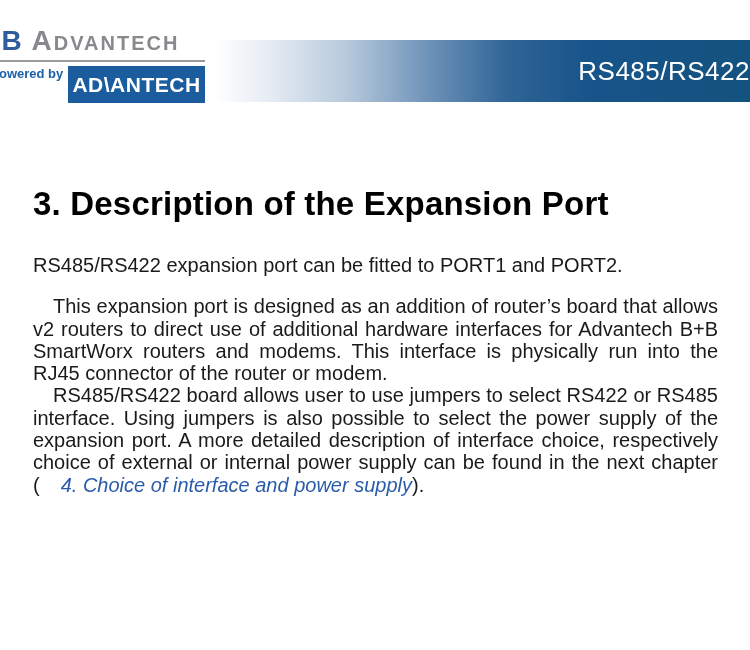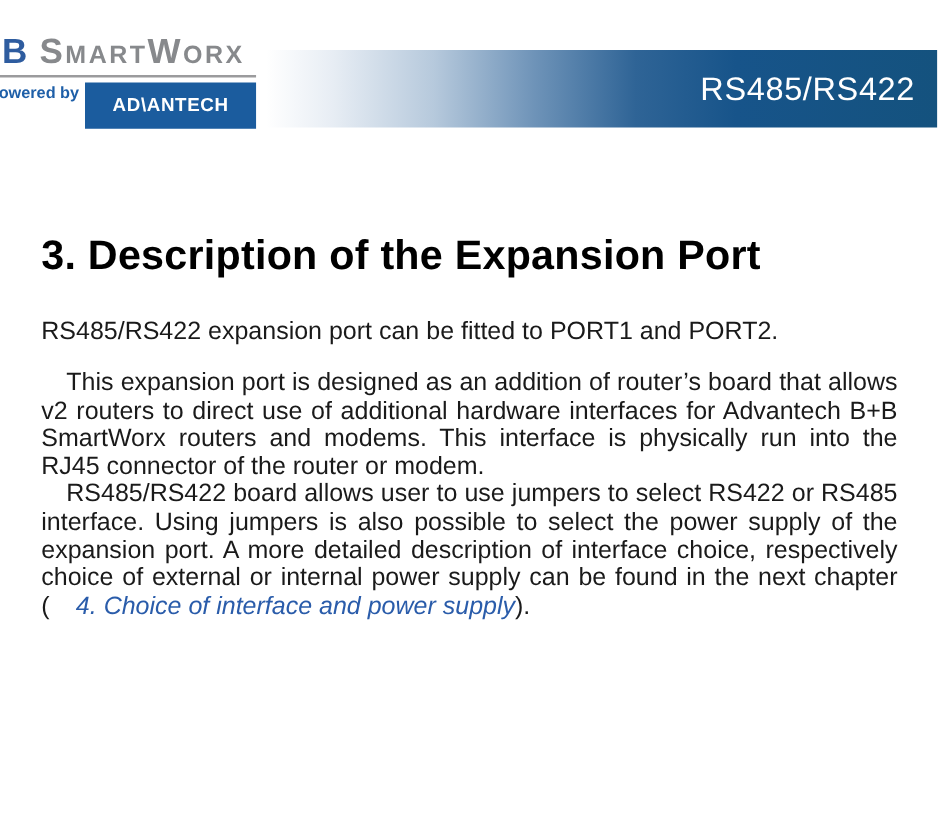--- a/index.html
+++ b/index.html
@@ -52,35 +52,34 @@
     white-space: nowrap;
   }
   .advantech-box {
     position: absolute; left: 68px; top: 40px;
     width: 137px; height: 37px;
     background: var(--advantech_blue);
     display: flex; align-items: center; justify-content: center;
   }
   .advantech-text {
     color: #ffffff; font-weight: 700;
-    font-size: 15px; letter-spacing: 0.5px;
+    font-size: 21px; letter-spacing: 0.5px;
     white-space: nowrap;
   }
 
   .header-bar {
     position: absolute; left: 213px; right: 0; top: 40px; height: 62px;
     background: linear-gradient(90deg,
       #ffffff 0%, #e7edf4 10%, #b6c9dc 25%, #6e93b8 40%,
       #2f6496 55%, #17548a 70%, var(--bar_blue) 100%);
     display: flex; align-items: center; justify-content: flex-end;
   }
   .header-product {
     color: #ffffff;
     font-size: 26px;
-    padding-right: 18px;
     letter-spacing: 0.5px;
   }
 
   
   .content {
     position: absolute; left: 33px; right: 32px; top: 105px;
   }
   .doc-heading {
     margin-top: 80px;
     font-size: 33px;
@@ -108,21 +107,21 @@
 </head>
 <body>
 
 <div class="page">
 
   <div class="header">
 
     <div class="logo-block">
       <div class="brand-row">
         <span class="brand-prefix">B+B</span>
-        <span class="brand-name">SmartWorx</span>
+        <span class="brand-name">Advantech</span>
       </div>
       <div class="brand-rule"></div>
       <div class="powered-by">powered by</div>
       <div class="advantech-box">
         <span class="advantech-text">AD\ANTECH</span>
       </div>
     </div>
 
     <div class="header-bar">
       <span class="header-product">RS485/RS422</span>

